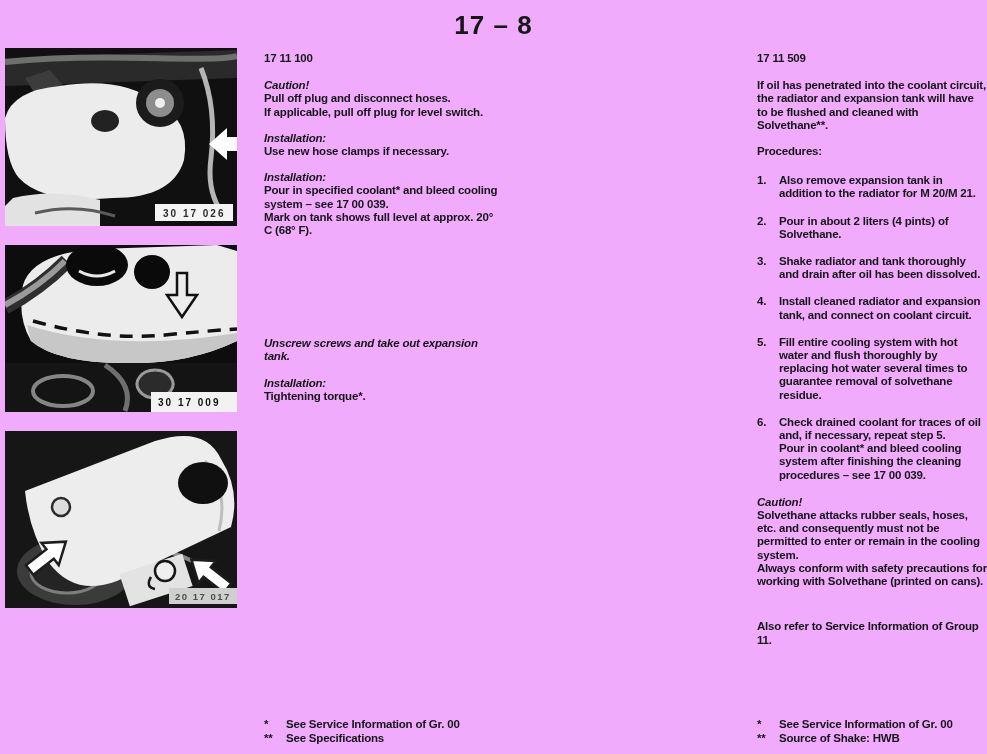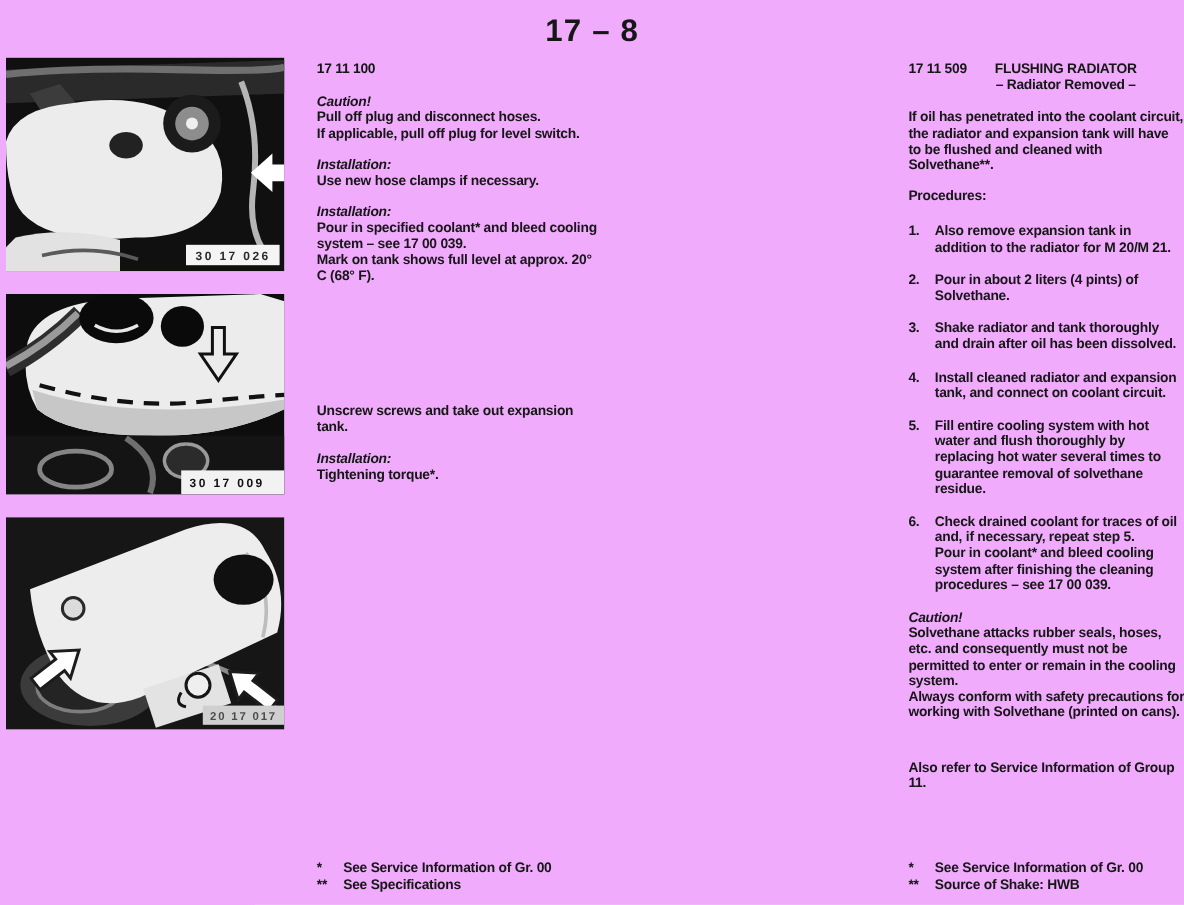--- a/index.html
+++ b/index.html
@@ -29,21 +29,21 @@
   }
   .col-left{left:264px;width:235px;}
   .col-right{left:757px;width:230px;}
   .sec-head{display:flex;margin-bottom:14px;}
   .sec-code{width:62px;flex:0 0 62px;margin-right:10px;white-space:nowrap;}
   .sec-title{white-space:pre-line;}
   .sec-subtitle{text-align:center;}
   .para{margin:0 0 13px 0;white-space:pre-line;}
   .ital{font-style:italic;margin-bottom:0;}
   .tight{margin-bottom:0;}
-  .gap-big{margin-top:100px;}
+  .gap-big{margin-top:100px;font-style:italic;}
   .steps{margin-top:16px;}
   .step{display:flex;margin-bottom:14px;}
   .step-num{width:22px;flex:0 0 22px;}
   .step-text{white-space:pre-line;}
   
   .footnotes{
     position:absolute;top:718px;
     font-size:11.5px;line-height:13.5px;font-weight:bold;letter-spacing:-0.2px;
   }
   .fn-left{left:264px;}
@@ -145,24 +145,20 @@
 
     <p class="para gap-big">Unscrew screws and take out expansion tank.</p>
 
     <p class="para ital tight">Installation:</p>
     <p class="para">Tightening torque*.</p>
   </div>
 
   <div class="textcol col-right">
     <div class="sec-head">
       <span class="sec-code">17 11 509</span>
-      <span>
-        <span class="sec-title">FLUSHING RADIATOR</span>
-        <div class="sec-subtitle">– Radiator Removed –</div>
-      </span>
     </div>
 
     <p class="para">If oil has penetrated into the coolant circuit, the radiator and expansion tank will have to be flushed and cleaned with Solvethane**.</p>
 
     <p class="para">Procedures:</p>
 
     <div class="steps">
       <div class="step">
         <span class="step-num">1.</span>
         <span class="step-text">Also remove expansion tank in addition to the radiator for M 20/M 21.</span>

